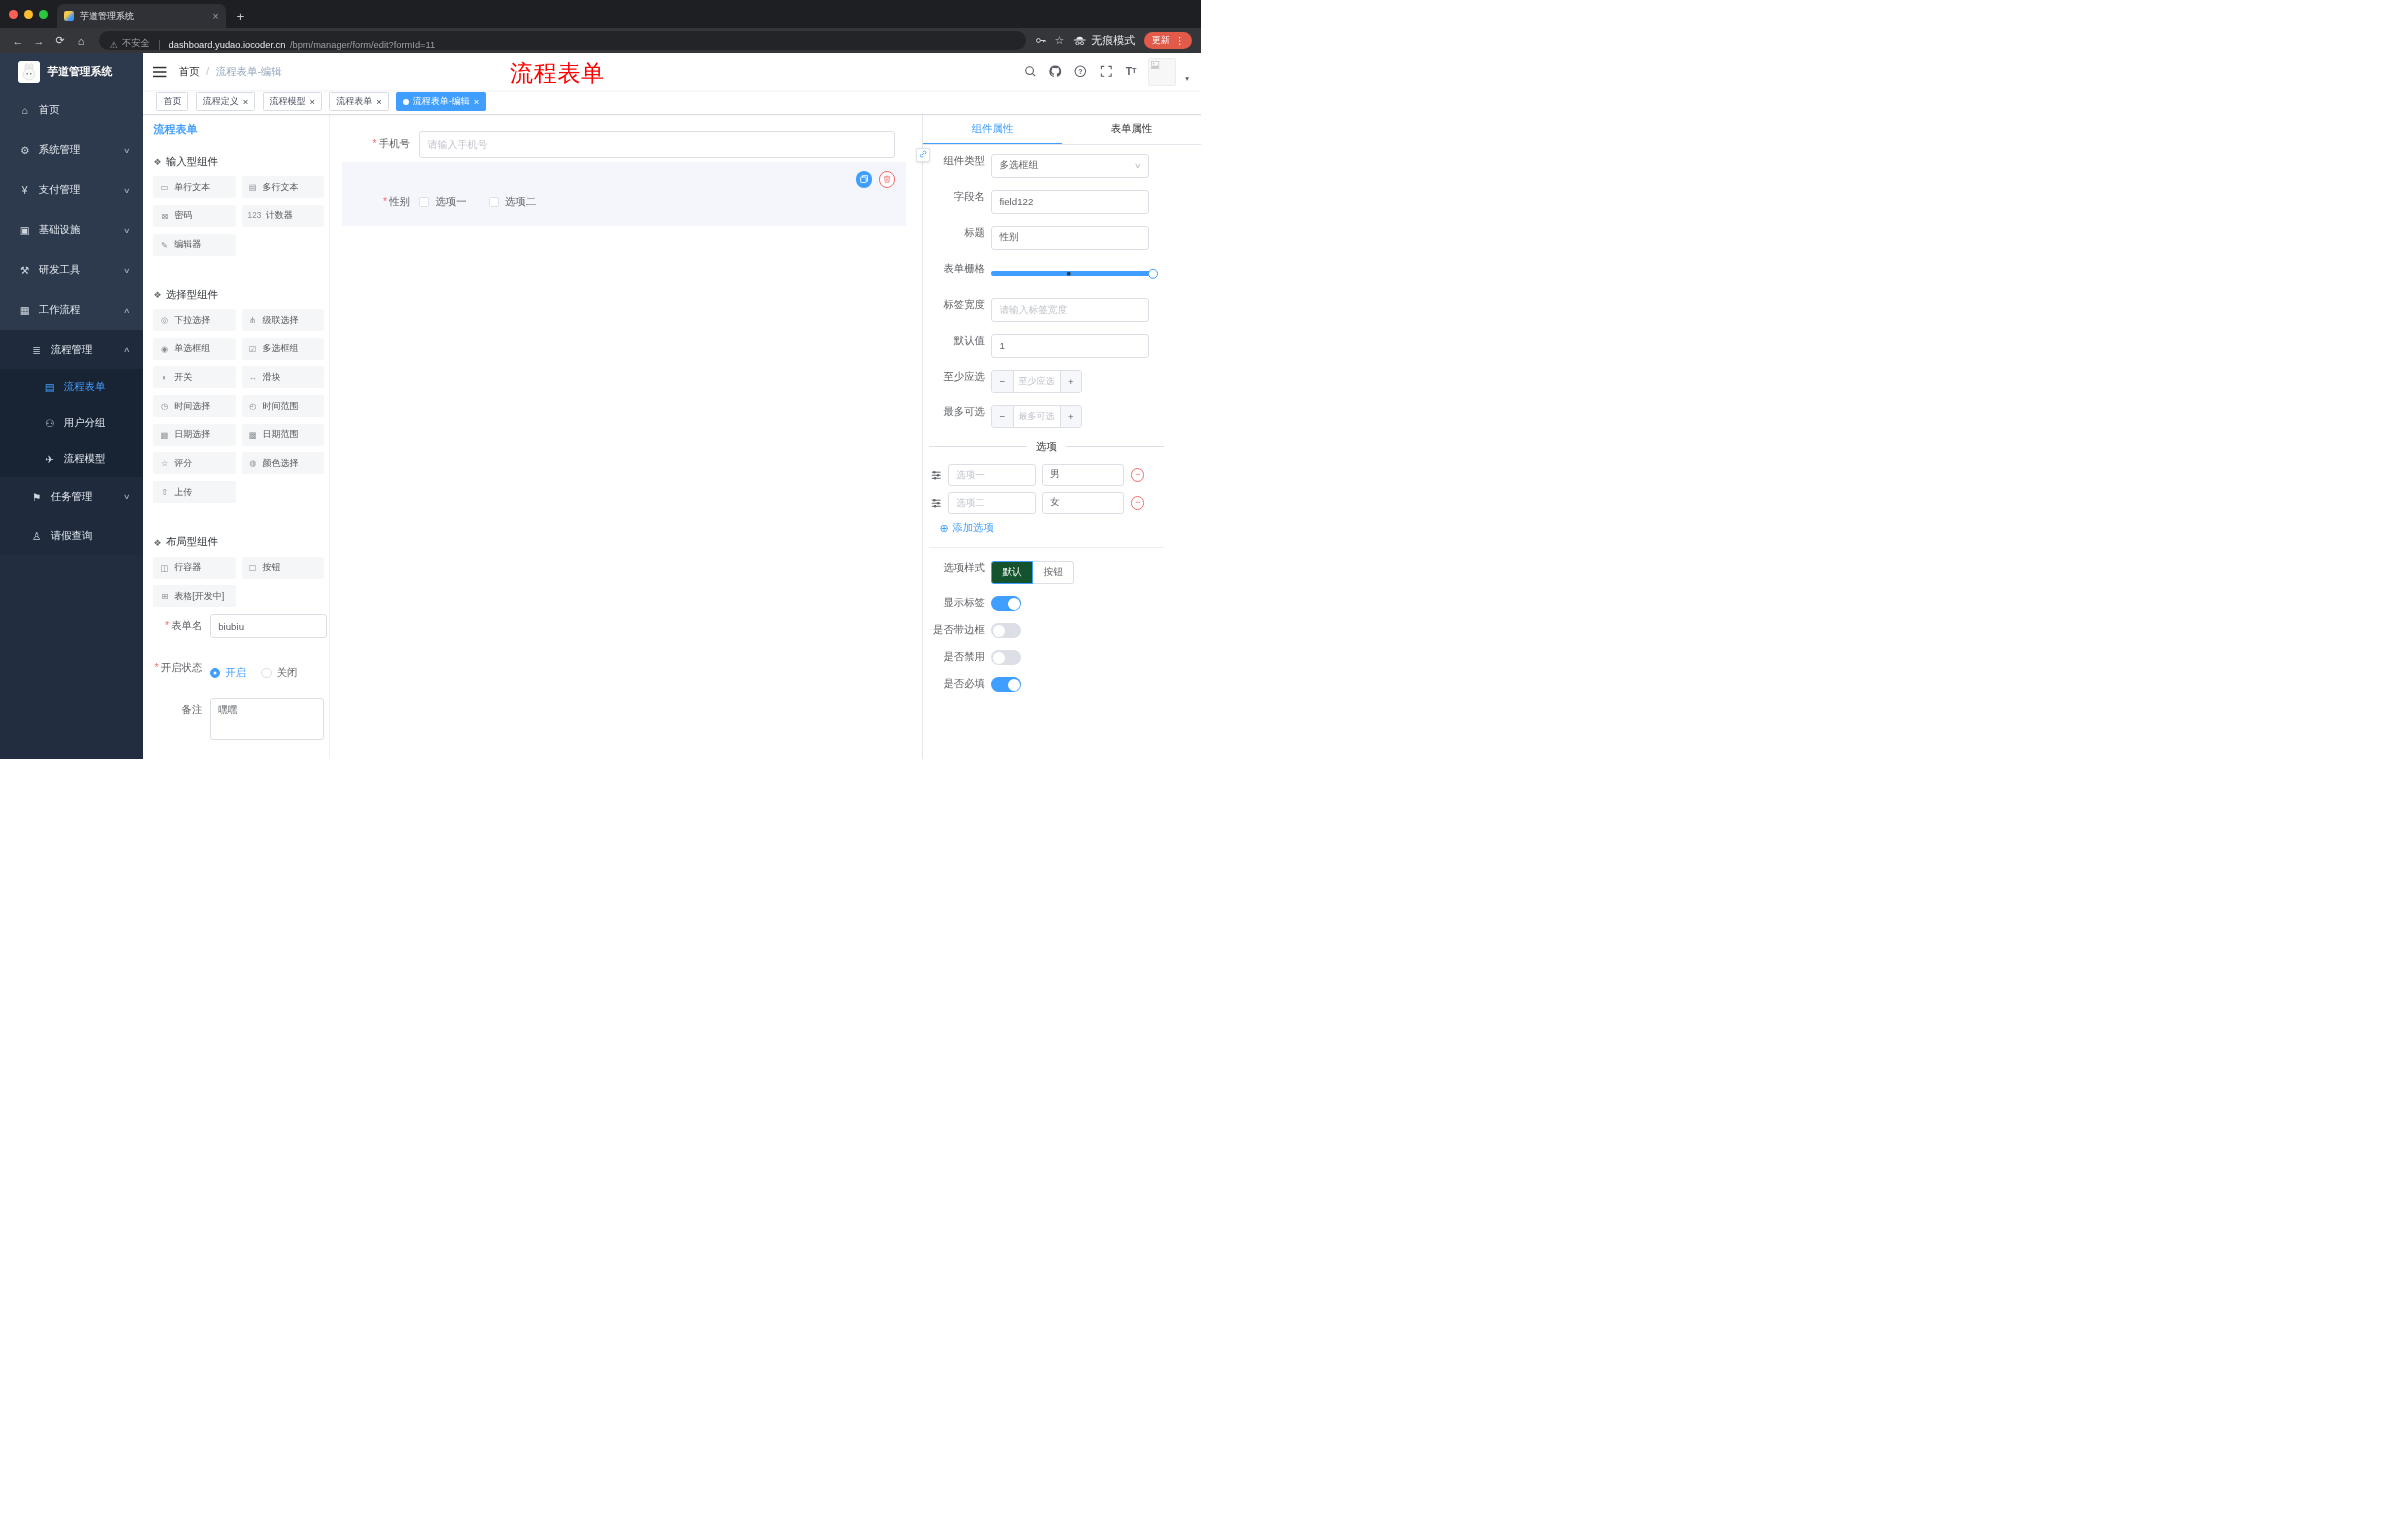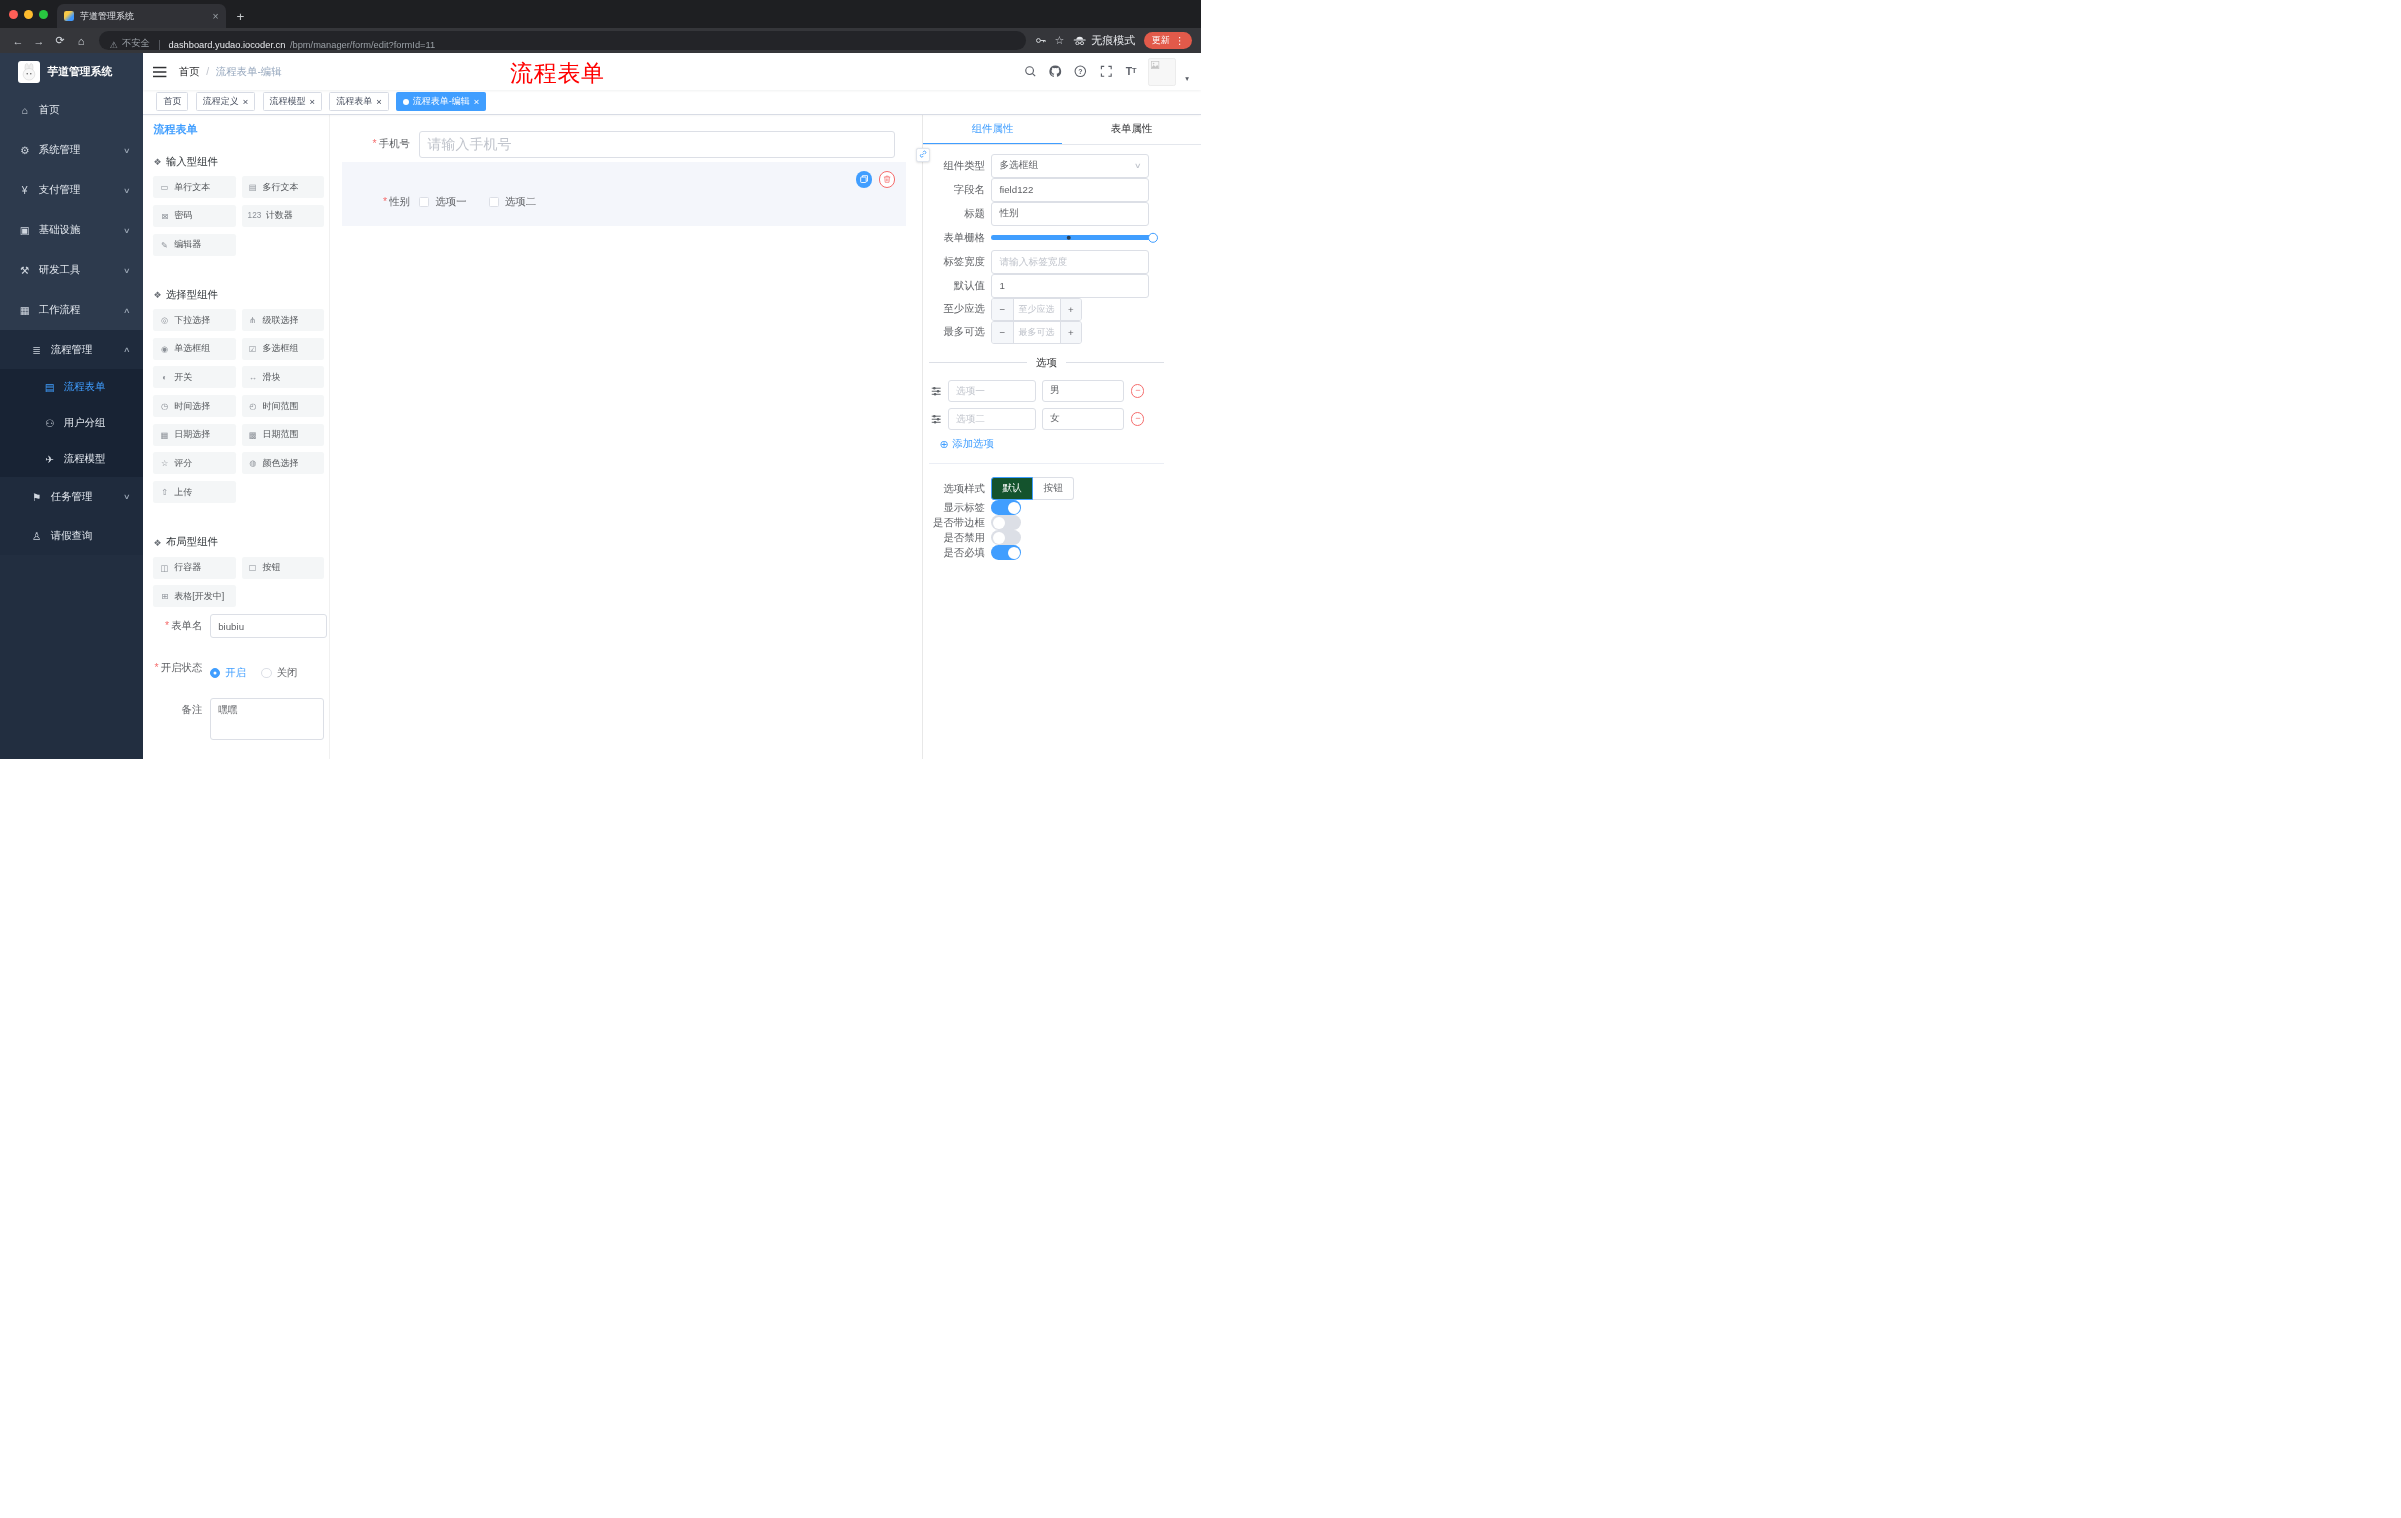--- a/index.html
+++ b/index.html
@@ -110,40 +110,40 @@
   
   .canvas{flex:1;display:flex;flex-direction:column;min-width:0}
   .c-toolbar{height:30px;display:flex;align-items:center;justify-content:flex-end;gap:19.3px;padding-right:22px;flex-shrink:0}
   .tbtn{display:flex;align-items:center;gap:3.7px;background:none;border:none;font-size:10.4px;cursor:pointer;font-family:inherit}
   .tbtn.blue{color:#409eff}
   .tbtn.red{color:#f56c6c}
   .ic-check::before{content:"\2713";font-weight:bold}
   .c-body{padding:16.3px 16.3px 0 12px;flex:1}
   .fe-row{display:flex;align-items:center}
   .fe-label{width:77px;text-align:right;padding-right:9px;color:#606266;flex-shrink:0;white-space:nowrap}
-  .fe-input{flex:1;height:27px;font-size:14px;margin-right:10.4px}
+  .fe-input{flex:1;height:27px;font-size:10px;margin-right:10.4px}
   .fe-selected{position:relative;background:#f4f6fb;padding:33px 12px 16.3px 0;margin-top:4.5px}
   .fe-actions{position:absolute;top:9px;right:10.4px;display:flex;gap:6.7px}
   .act{width:16.3px;height:16.3px;border-radius:50%;display:flex;align-items:center;justify-content:center;cursor:pointer}
   .act.copy{background:#409eff}
   .act.del{background:#fff;border:0.7px solid #f56c6c}
   .cb-grp{display:flex;align-items:center;gap:22px}
   .cb{display:flex;align-items:center;gap:6px;cursor:pointer}
   .cb-box{width:10.4px;height:10.4px;border:0.7px solid #dcdfe6;border-radius:1.5px;background:#fff;flex-shrink:0}
   .cb-label{color:#606266}
 
   
   .props{width:279px;border-left:0.7px solid #e8e8e8;position:relative;display:flex;flex-direction:column;flex-shrink:0}
   .link-handle{position:absolute;left:-7.4px;top:33px;width:14px;height:14px;background:#fff;border:0.7px solid #dfe4ec;border-radius:2.2px;display:flex;align-items:center;justify-content:center;box-shadow:0 0.7px 2.2px rgba(0,0,0,.12);cursor:pointer;z-index:3}
   .ptabs{height:30px;display:flex;border-bottom:0.7px solid #e4e7ed;flex-shrink:0}
   .ptab{flex:1;display:flex;align-items:center;justify-content:center;color:#303133;cursor:pointer;position:relative}
   .ptab.active{color:#409eff}
   .ptab.active::after{content:"";position:absolute;bottom:-0.7px;left:0;right:0;height:1.5px;background:#409eff}
   .pbody{flex:1;padding:9px 37px 0 6px;overflow:hidden}
-  .prow{display:flex;align-items:center;}
+  .prow{display:flex;align-items:flex-start;margin-bottom:12px}
   .plabel{width:62px;padding-right:6px;text-align:right;color:#606266;flex-shrink:0;white-space:nowrap}
   .p-inp{width:158px}
   .el-select{display:flex;align-items:center;justify-content:space-between;cursor:pointer}
   .sel-arrow{color:#c0c4cc;font-size:7.4px;transform:scaleX(1.4)}
   .sel-arrow::before{content:"\2228"}
   .slider{width:162px;height:24px;display:flex;align-items:center;position:relative;cursor:pointer}
   .slider-track{width:100%;height:4.5px;border-radius:2.2px;background:#409eff;position:relative}
   .slider-stop{position:absolute;left:48%;top:50%;transform:translate(-50%,-50%);width:4.5px;height:4.5px;border-radius:50%;background:#2c3e50}
   .slider-handle{position:absolute;right:-5.2px;top:50%;transform:translateY(-50%);width:10.4px;height:10.4px;background:#fff;border:1.5px solid #409eff;border-radius:50%;cursor:grab}
   .stepper{width:91px;height:23px;border:0.7px solid #dcdfe6;border-radius:3px;display:flex;overflow:hidden;background:#fff}

